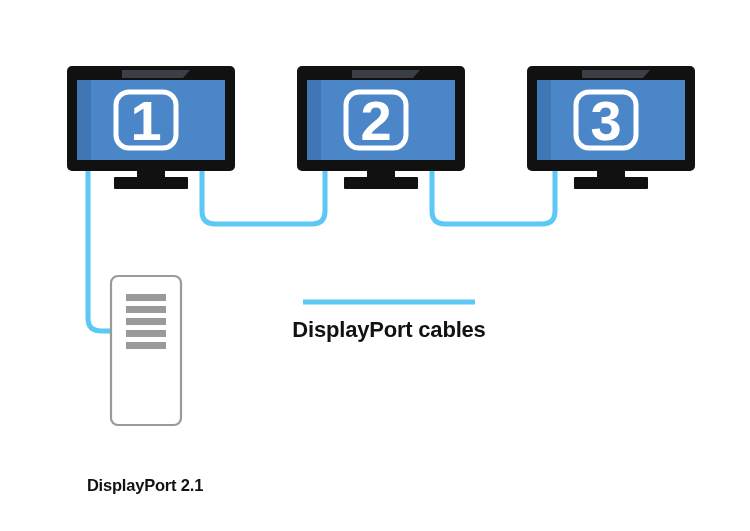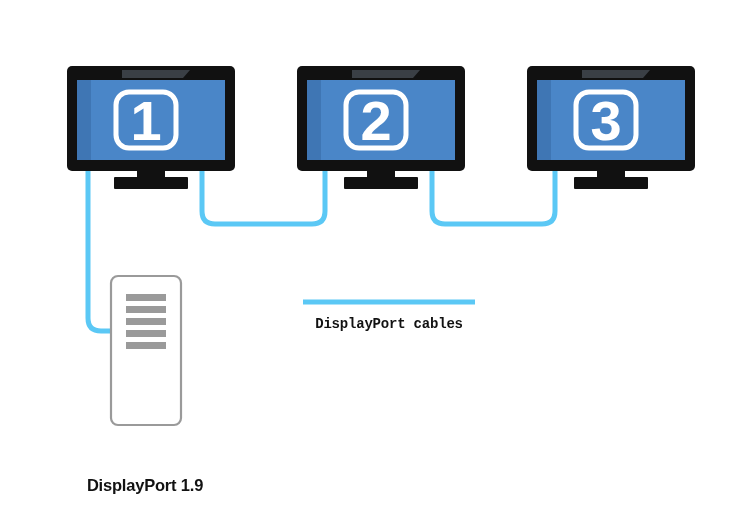--- a/index.html
+++ b/index.html
@@ -37,23 +37,22 @@
     left: 45px;
     top: 434px;
     width: 200px;
     font-size: 16.5px;
     letter-spacing: -0.2px;
   }
   #legend-label {
     left: 289px;
     top: 316px;
     width: 200px;
-    font-size: 14px;
+    font-size: 22px;
     letter-spacing: -0.2px;
-    font-family: Liberation Mono, monospace;
   }
   .mon-number {
     font-family: "Liberation Sans", sans-serif;
     font-weight: bold;
     font-size: 56px;
     fill: #ffffff;
   }
 </style>
 </head>
 <body>
@@ -119,19 +118,19 @@
       <rect x="126" y="318" width="40" height="7" fill="#9a9a9a"></rect>
       <rect x="126" y="330" width="40" height="7" fill="#9a9a9a"></rect>
       <rect x="126" y="342" width="40" height="7" fill="#9a9a9a"></rect>
     </g>
 
     <line x1="303" y1="302" x2="475" y2="302" stroke="#5bc8f5" stroke-width="5"></line>
 
   </svg>
 
   <div class="label" id="source-label">
-    <div>DisplayPort 1.9</div>
+    <div>DisplayPort 2.1</div>
     
   </div>
 
   <div class="label" id="legend-label">DisplayPort cables</div>
 
 </div>
 
 </body></html>

